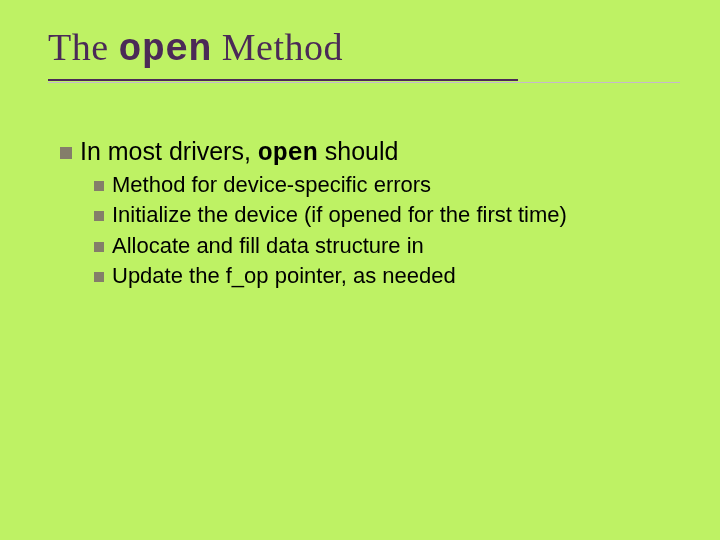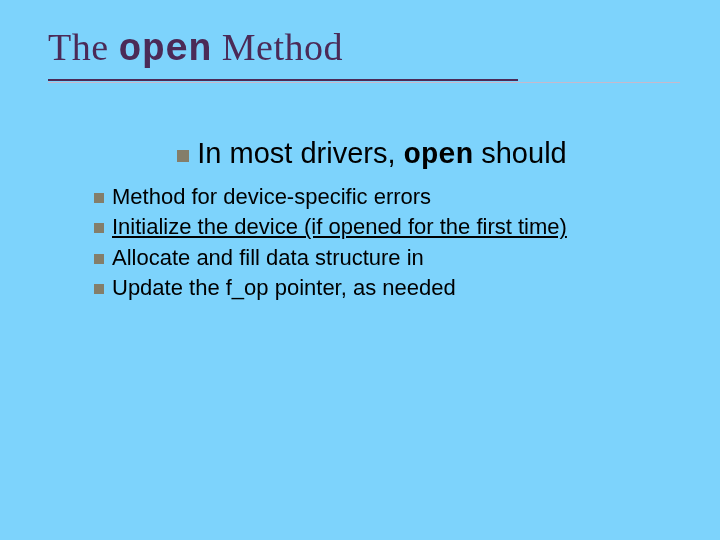--- a/index.html
+++ b/index.html
@@ -5,21 +5,21 @@
   html, body {
     margin: 0;
     padding: 0;
     width: 720px;
     height: 540px;
     overflow: hidden;
   }
   .slide {
     width: 720px;
     height: 540px;
-    background: #7dd3fc;
+    background: #bef264;
     position: relative;
     box-sizing: border-box;
     font-family: Arial, Helvetica, sans-serif;
   }
   .title-region {
     position: absolute;
     left: 48px;
     right: 40px;
     top: 25px;
   }
@@ -56,25 +56,23 @@
     left: 0;
     top: 3px;
   }
   .body {
     position: absolute;
     left: 60px;
     right: 36px;
     top: 135px;
   }
   .level1 {
-    font-size: 29px;
+    font-size: 25px;
     color: #000;
     line-height: 1.3;
-    margin-bottom: 8px;
-    text-align: center;
   }
   .level2 {
     font-size: 22px;
     color: #000;
     line-height: 1.3;
     margin-left: 34px;
     margin-bottom: 2px;
   }
   .bullet {
     display: inline-block;
@@ -88,21 +86,20 @@
     width: 10px;
     height: 10px;
     vertical-align: 1px;
   }
   .mono-inline {
     font-family: "Courier New", Courier, monospace;
     font-weight: bold;
   }
   .nowrap-line {
     white-space: nowrap;
-    text-decoration: underline;
   }
 </style>
 </head>
 <body>
 
 <div class="slide">
 
   <div class="title-region">
     <h1 class="title">
       <span>The </span><span class="mono">open</span><span> Method</span>

